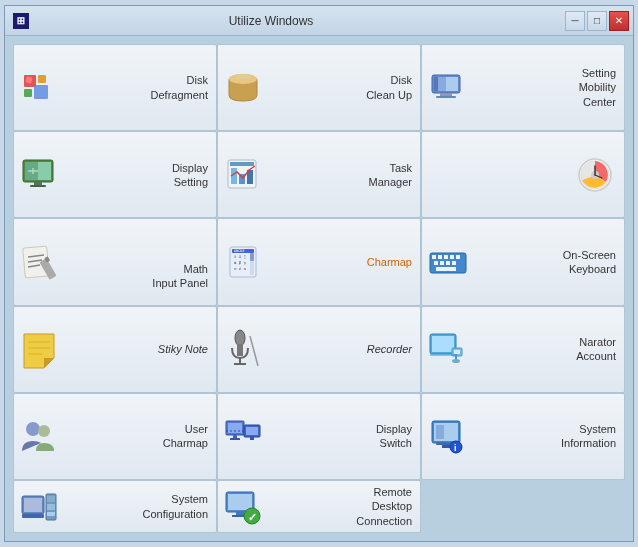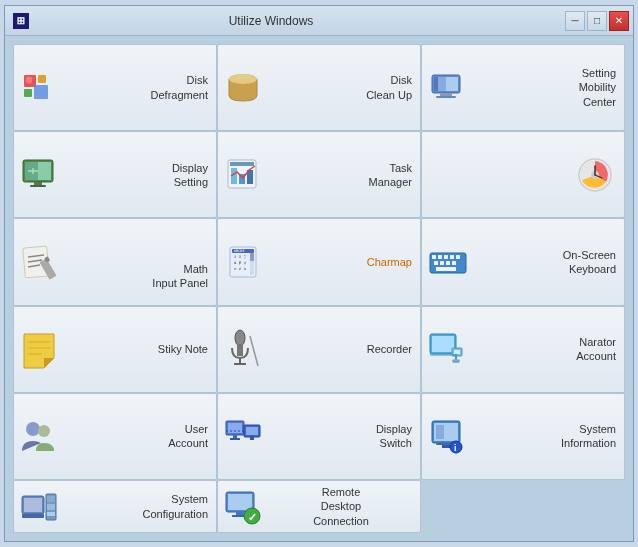--- a/index.html
+++ b/index.html
@@ -265,34 +265,34 @@
       <div class="tile">
         <div class="tile-icon">
           <svg width="42" height="42" viewBox="0 0 42 42" xmlns="http://www.w3.org/2000/svg">
     <polygon points="6,6 36,6 36,30 26,40 6,40" fill="#eecc44" stroke="#cc9922" stroke-width="1"></polygon>
     <polygon points="26,40 36,30 26,30" fill="#cc9922"></polygon>
     <line x1="10" y1="14" x2="32" y2="14" stroke="#cc9900" stroke-width="1" opacity="0.5"></line>
     <line x1="10" y1="20" x2="32" y2="20" stroke="#cc9900" stroke-width="1" opacity="0.5"></line>
     <line x1="10" y1="26" x2="24" y2="26" stroke="#cc9900" stroke-width="1" opacity="0.5"></line>
   </svg>
         </div>
-        <div class="tile-label " style="white-space: pre-line;">Stiky Note</div>
+        <div class="tile-label " style="white-space: pre-line; font-style: italic;">Stiky Note</div>
       </div>
       <div class="tile">
         <div class="tile-icon">
           <svg width="42" height="42" viewBox="0 0 42 42" xmlns="http://www.w3.org/2000/svg">
     <ellipse cx="18" cy="10" rx="5" ry="8" fill="#888888" stroke="#555555" stroke-width="1"></ellipse>
     <rect x="15" y="16" width="6" height="12" fill="#777777"></rect>
     <path d="M10 20 Q10 30 18 30 Q26 30 26 20" fill="none" stroke="#666666" stroke-width="2"></path>
     <line x1="18" y1="30" x2="18" y2="36" stroke="#666666" stroke-width="2"></line>
     <line x1="12" y1="36" x2="24" y2="36" stroke="#666666" stroke-width="2"></line>
     <line x1="28" y1="8" x2="36" y2="38" stroke="#999999" stroke-width="1.5"></line>
   </svg>
         </div>
-        <div class="tile-label " style="white-space: pre-line;">Recorder</div>
+        <div class="tile-label " style="white-space: pre-line; font-style: italic;">Recorder</div>
       </div>
       <div class="tile">
         <div class="tile-icon">
           <svg width="42" height="42" viewBox="0 0 42 42" xmlns="http://www.w3.org/2000/svg">
     <rect x="4" y="6" width="26" height="20" rx="2" fill="#55aadd" stroke="#2288bb" stroke-width="1"></rect>
     <rect x="6" y="8" width="22" height="16" fill="#aaddff"></rect>
     <rect x="26" y="20" width="10" height="8" rx="1" fill="#88bbdd" stroke="#4499cc" stroke-width="1"></rect>
     <rect x="28" y="22" width="6" height="4" fill="#cceeff"></rect>
     <line x1="30" y1="26" x2="30" y2="32" stroke="#4499cc" stroke-width="2"></line>
     <ellipse cx="30" cy="33" rx="4" ry="2" fill="#77aacc"></ellipse>
@@ -305,21 +305,21 @@
       <div class="tile">
         <div class="tile-icon">
           <svg width="42" height="42" viewBox="0 0 42 42" xmlns="http://www.w3.org/2000/svg">
     <circle cx="15" cy="14" r="7" fill="#8899cc"></circle>
     <path d="M4 36 Q4 26 15 26 Q20 26 23 28" fill="#6677aa" stroke="none"></path>
     <circle cx="26" cy="16" r="6" fill="#aabb99"></circle>
     <path d="M18 36 Q18 28 26 28 Q36 28 36 36" fill="#88aa77" stroke="none"></path>
   </svg>
         </div>
         <div class="tile-label " style="white-space: pre-line;">User
-Account</div>
+Charmap</div>
       </div>
       <div class="tile">
         <div class="tile-icon">
           <svg width="42" height="42" viewBox="0 0 42 42" xmlns="http://www.w3.org/2000/svg">
     <rect x="4" y="6" width="18" height="14" rx="1" fill="#5577cc" stroke="#3355aa" stroke-width="1"></rect>
     <rect x="6" y="8" width="14" height="10" fill="#88aaee"></rect>
     <rect x="11" y="20" width="4" height="3" fill="#4466bb"></rect>
     <rect x="8" y="23" width="10" height="2" rx="0.5" fill="#3355aa"></rect>
     <rect x="22" y="10" width="16" height="12" rx="1" fill="#4466bb" stroke="#2244aa" stroke-width="1"></rect>
     <rect x="24" y="12" width="12" height="8" fill="#88aaee"></rect>
@@ -364,18 +364,18 @@
         <div class="tile-icon">
           <svg width="42" height="42" viewBox="0 0 42 42" xmlns="http://www.w3.org/2000/svg">
     <rect x="4" y="6" width="28" height="20" rx="2" fill="#5588cc" stroke="#3366aa" stroke-width="1"></rect>
     <rect x="6" y="8" width="24" height="16" fill="#aaccee"></rect>
     <rect x="14" y="26" width="8" height="3" fill="#4477bb"></rect>
     <rect x="10" y="29" width="16" height="2" rx="0.5" fill="#3366aa"></rect>
     <circle cx="30" cy="30" r="8" fill="#44aa44" stroke="#228822" stroke-width="1"></circle>
     <text x="26" y="35" font-size="11" fill="white" font-weight="bold">✓</text>
   </svg>
         </div>
-        <div class="tile-label " style="white-space: pre-line; text-align: center;">Remote
+        <div class="tile-label " style="white-space: pre-line;">Remote
 Desktop
 Connection</div>
       </div>
     </div>
 </div>
 
 </body></html>

